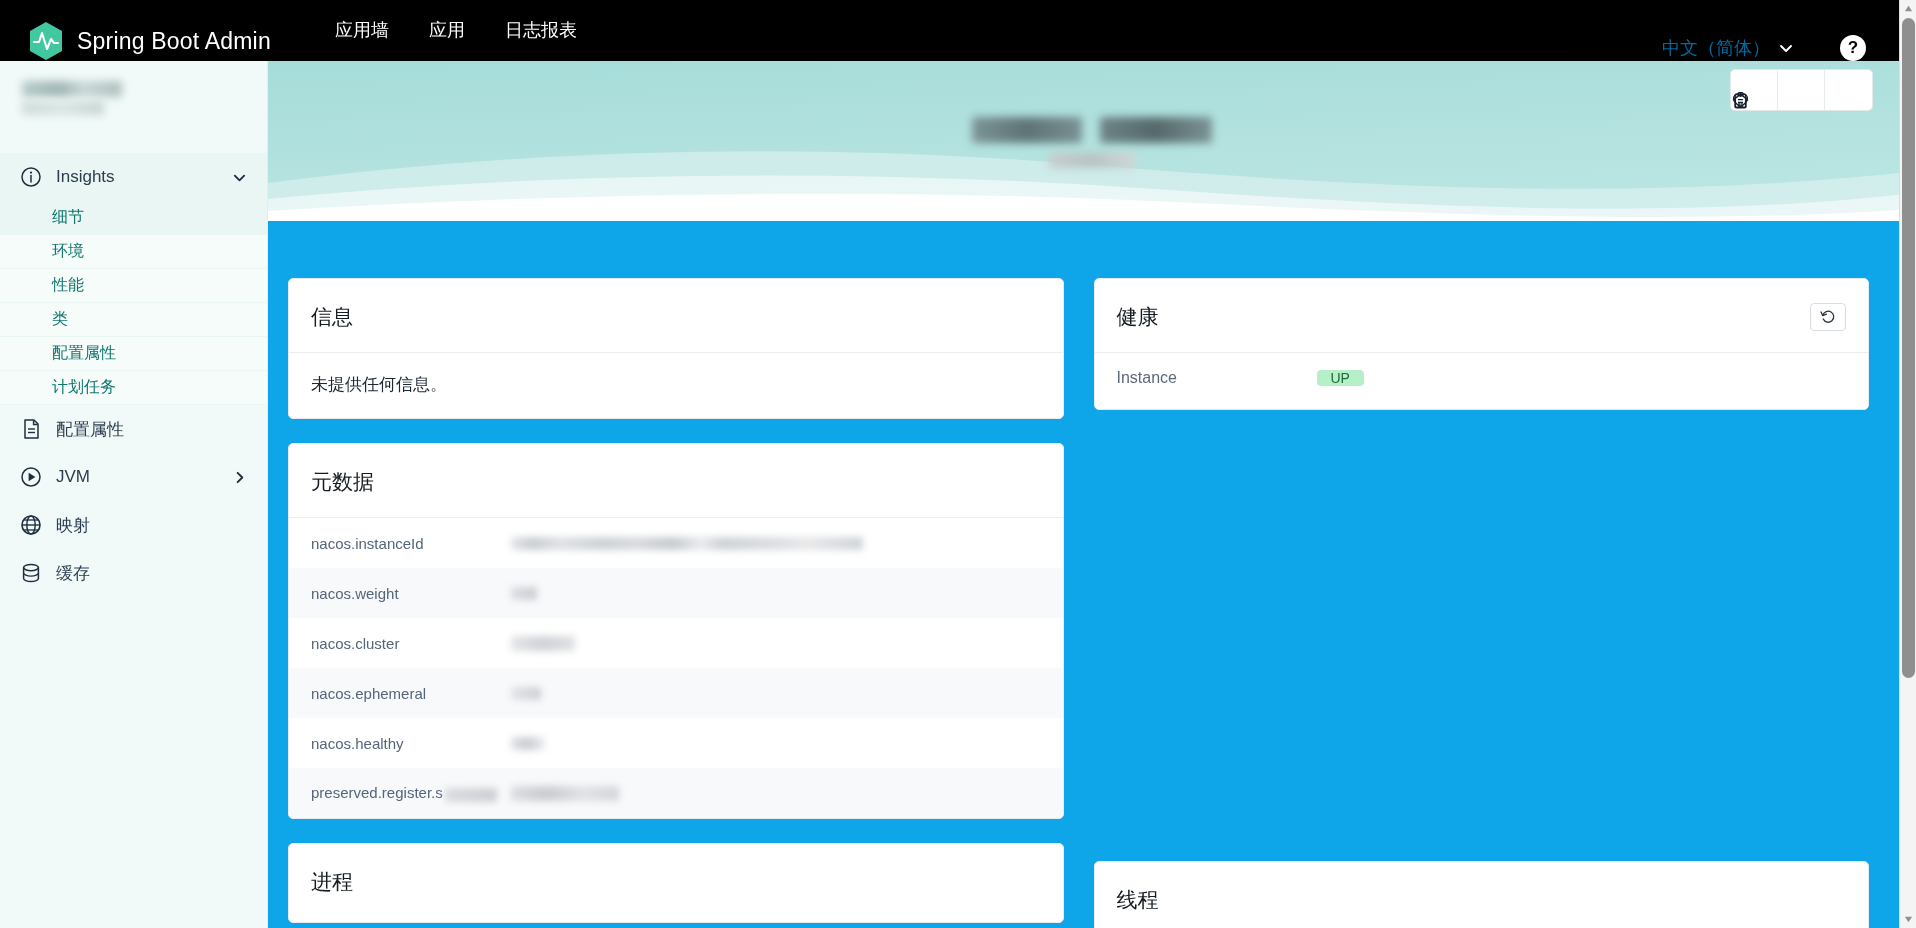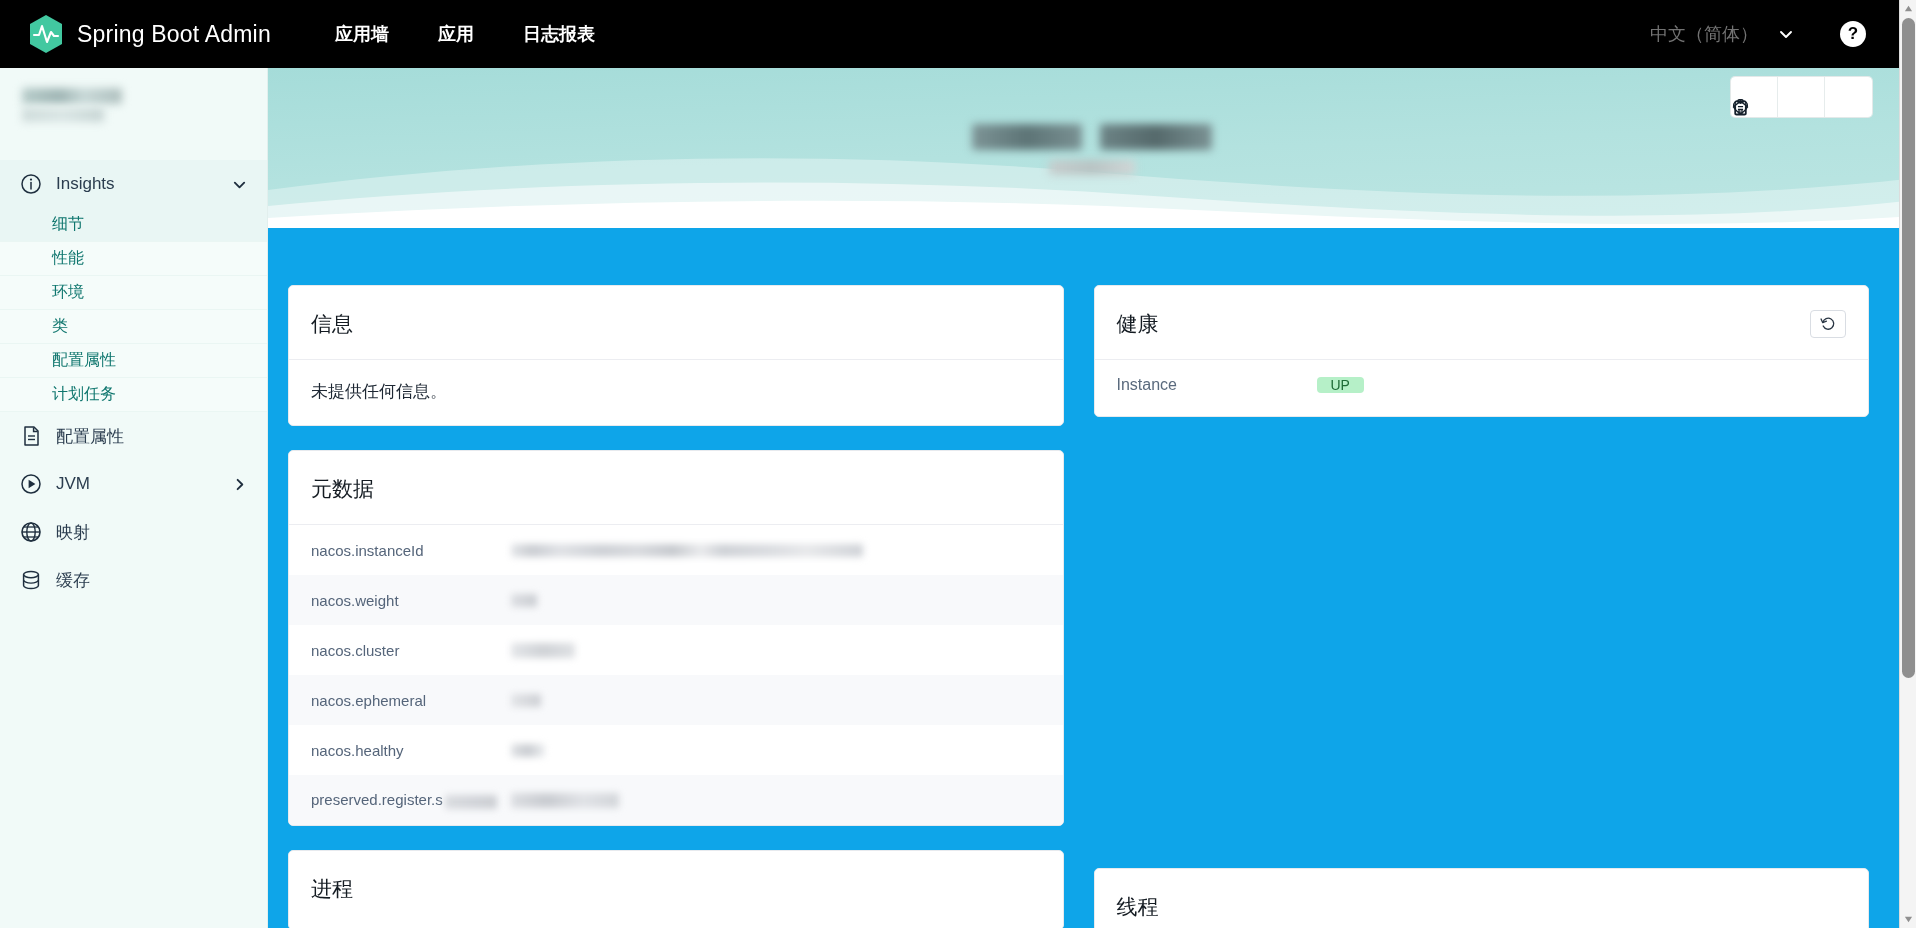--- a/index.html
+++ b/index.html
@@ -6,34 +6,34 @@
   html, body {
     width: 1916px; height: 928px;
     font-family: "Liberation Sans", sans-serif;
     background: #ffffff;
     overflow: hidden;
   }
   .app { position: relative; width: 1916px; height: 928px; overflow: hidden; }
 
   
   .navbar {
-    height: 68px; background: #000000; display: flex; align-items: center;
+    height: 61px; background: #000000; display: flex; align-items: flex-end;
     padding: 0 24px 0 28px; position: relative; z-index: 30;
   }
   .brand { display: flex; align-items: center; gap: 13px; margin-right: 44px; }
   .logo-hex { width: 36px; height: 40px; display: block; }
   .brand-title { color: #ffffff; font-size: 23px; letter-spacing: .2px; font-weight: 400; }
-  .nav-links { display: flex; align-items: center; gap: 9px; font-weight: bold; }
+  .nav-links { display: flex; align-items: center; gap: 0; }
   .nav-link {
     color: #ffffff; font-size: 18px; padding: 0 20px; line-height: 61px;
     cursor: pointer; white-space: nowrap;
   }
   .nav-right { margin-left: auto; display: flex; align-items: center; gap: 0; padding-right: 26px;}
   .lang-select {
-    display: flex; align-items: center; gap: 20px; color: #737373; font-size: 18px;
+    display: flex; align-items: center; gap: 8px; color: #0369a1; font-size: 18px;
     cursor: pointer; padding: 0 10px;
   }
   .chev-down { width: 16px; height: 16px; display:block; }
   .help-btn {
     margin-left: 36px; width: 26px; height: 26px; border-radius: 50%;
     background: #ffffff; color: #000; display: flex; align-items: center;
     justify-content: center; font-size: 17px; font-weight: bold; cursor: pointer;
   }
 
   
@@ -210,24 +210,24 @@
           <span>Insights</span>
           <svg class="chev" viewBox="0 0 16 16">
             <polyline points="3,6 8,11 13,6" fill="none" stroke="#1f2f3f" stroke-width="2" stroke-linecap="round" stroke-linejoin="round"></polyline>
           </svg>
         </div>
 
         <div class="sb-sub active">
           <span>细节</span>
         </div>
         <div class="sb-sub">
+          <span>环境</span>
+        </div>
+        <div class="sb-sub">
           <span>性能</span>
-        </div>
-        <div class="sb-sub">
-          <span>环境</span>
         </div>
         <div class="sb-sub">
           <span>类</span>
         </div>
         <div class="sb-sub">
           <span>配置属性</span>
         </div>
         <div class="sb-sub">
           <span>计划任务</span>
         </div>

